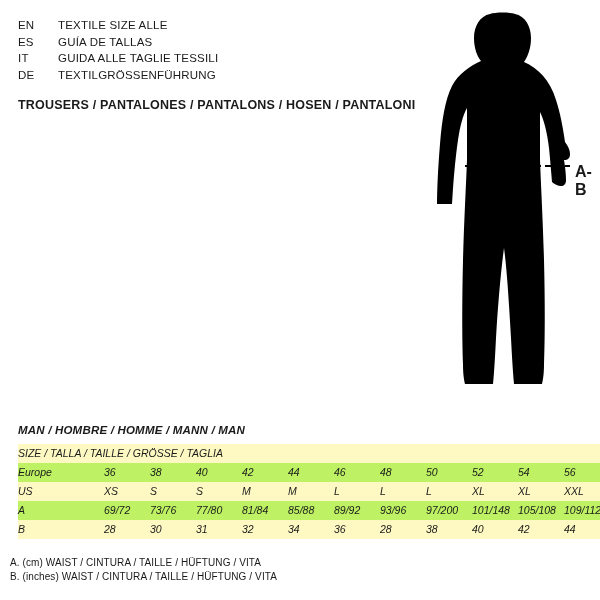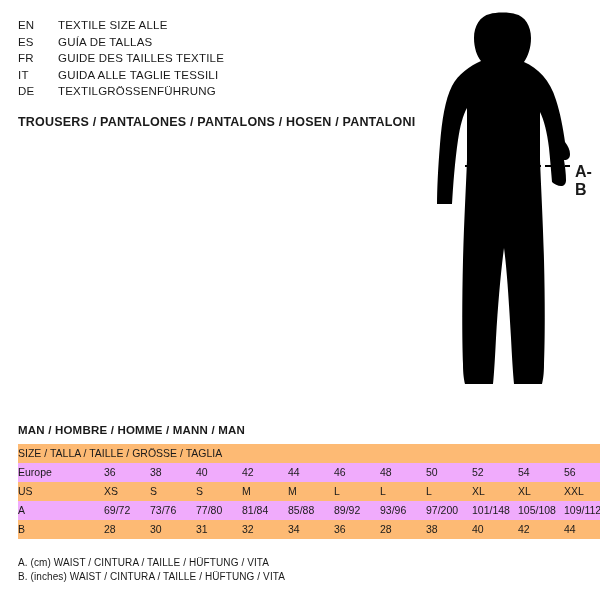--- a/index.html
+++ b/index.html
@@ -69,57 +69,58 @@
     font-weight: bold;
     color: #1a1a1a;
   }
 
   
   .chart-block {
     position: absolute;
     left: 18px;
     top: 424px;
     width: 564px;
+    font-style: italic;
   }
   .chart-heading {
     font-size: 11.5px;
     font-weight: bold;
     margin-bottom: 8px;
     letter-spacing: 0.2px;
   }
   table.sizes {
     border-collapse: collapse;
     width: 564px;
     font-size: 10.5px;
     table-layout: fixed;
   }
   table.sizes td {
     padding: 3px 0 3px 0;
     line-height: 13px;
     text-align: left;
     white-space: nowrap;
   }
   table.sizes tr.shade td {
-    background: #fdba74;
+    background: #fef9c3;
     margin-left: 16px;
   }
   table.sizes tr.plain td {
-    background: #f0abfc;
+    background: #bef264;
   }
   td.rowlabel {
     width: 86px;
     padding-left: 2px;
   }
   td.cell {
     width: 46px;
   }
 
   .footnotes {
     position: absolute;
-    left: 18px;
+    left: 10px;
     top: 556px;
     font-size: 10px;
     line-height: 14px;
     letter-spacing: 0.1px;
   }
   .footnotes div {
     white-space: nowrap;
   }
 </style>
 </head>
@@ -129,24 +130,20 @@
 
   <table class="lang-table">
     <tbody>
         <tr>
       <td class="lang-code">EN</td>
       <td class="lang-name">TEXTILE SIZE ALLE</td>
     </tr>
     <tr>
       <td class="lang-code">ES</td>
       <td class="lang-name">GUÍA DE TALLAS</td>
-    </tr>
-    <tr>
-      <td class="lang-code">FR</td>
-      <td class="lang-name">GUIDE DES TAILLES TEXTILE</td>
     </tr>
     <tr>
       <td class="lang-code">IT</td>
       <td class="lang-name">GUIDA ALLE TAGLIE TESSILI</td>
     </tr>
     <tr>
       <td class="lang-code">DE</td>
       <td class="lang-name">TEXTILGRÖSSENFÜHRUNG</td>
     </tr>
   </tbody>

